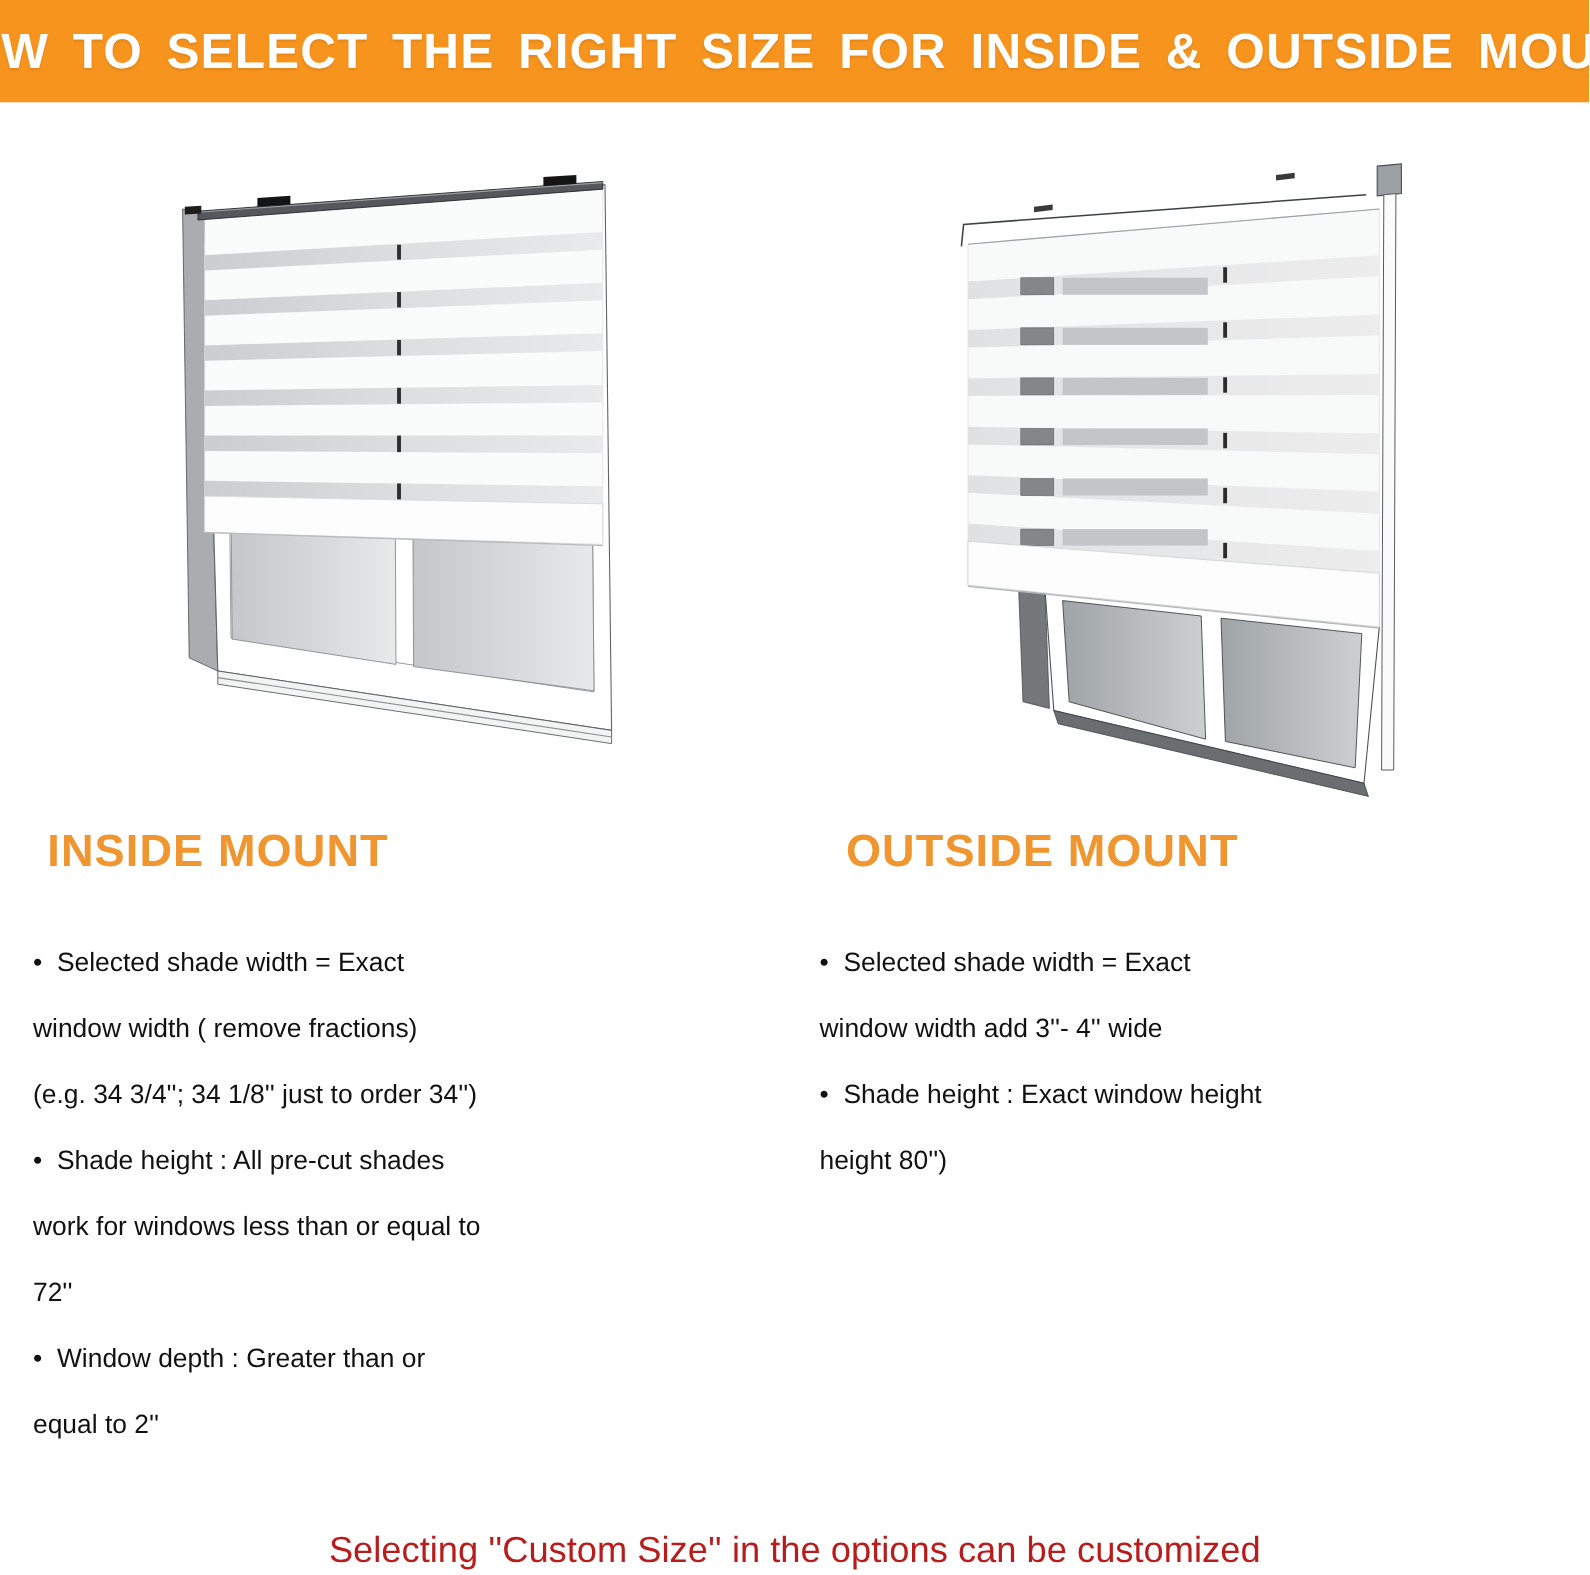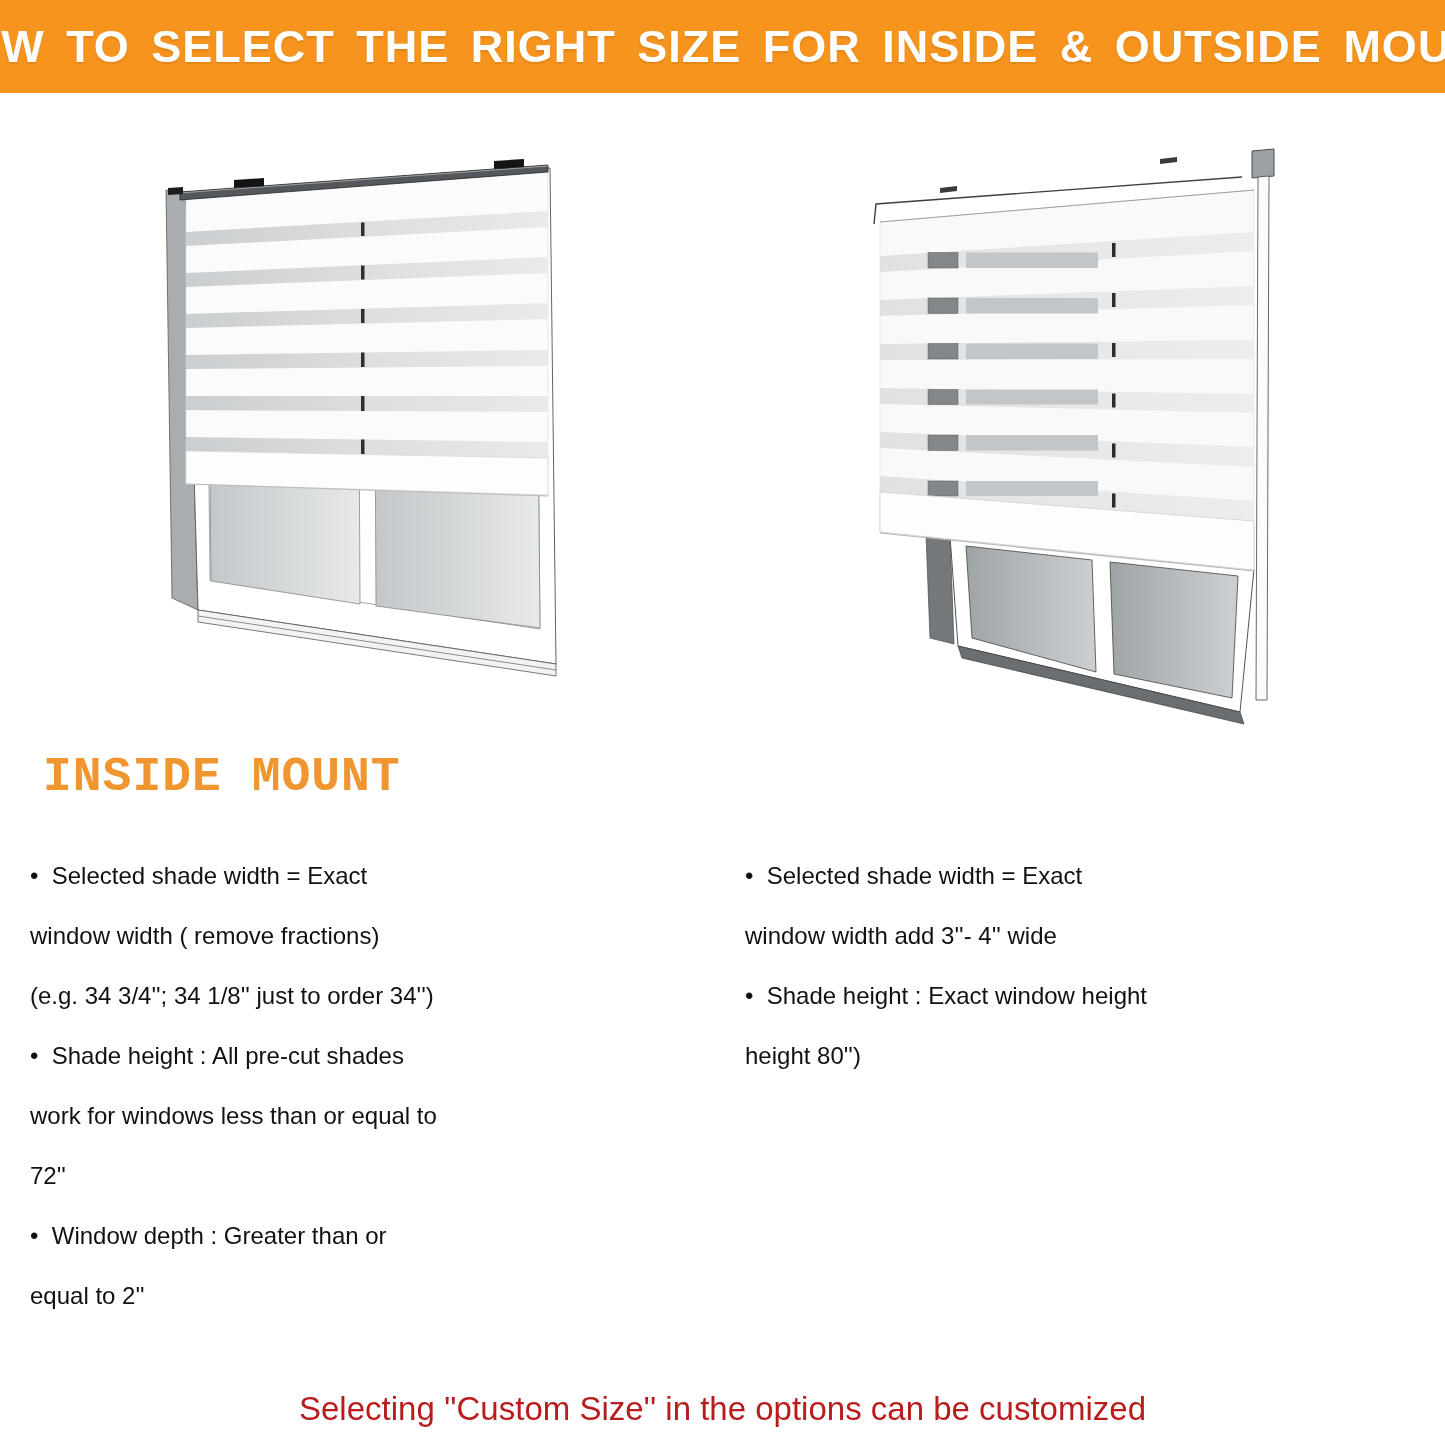--- a/index.html
+++ b/index.html
@@ -11,22 +11,22 @@
   .header-bar {
     position:absolute; left:0; top:0; width:1445px; height:93px;
     background:#F7941E; display:flex; align-items:center; justify-content:center;
   }
   .header-bar .title {
     color:#ffffff; font-size:45px; font-weight:bold; letter-spacing:1px;
     word-spacing:8px; white-space:nowrap; text-shadow:0 2px 2px rgba(120,70,0,.18);
   }
   .illu { position:absolute; }
   .mount-heading {
-    position:absolute; top:750px; font-size:48px; font-weight:bold;
-    color:#EF9631; letter-spacing:1px; white-space:nowrap;font-family:Liberation Mono, monospace;
+    position:absolute; top:750px; font-size:41px; font-weight:bold;
+    color:#EF9631; letter-spacing:1px; white-space:nowrap;
   }
   .mount-heading.inside  { left:43px; }
   .mount-heading.outside { left:769px; }
   .col { position:absolute; top:846px; color:#111111; font-size:24px; }
   .col.left  { left:30px; }
   .col.right { left:745px; }
   .col .line { height:60px; line-height:60px; white-space:pre; }
   .footer-note {
     position:absolute; left:0; top:1390px; width:1445px; text-align:center;
     font-size:33px; color:#b91c1c; white-space:pre;
@@ -163,20 +163,21 @@
           </g>
         </g>
 
         <polygon points="14,350 388,379 388,428 14,390" fill="#fdfdfd" stroke="#cfd1d2" stroke-width="0.8"></polygon>
         <path d="M14,391 L388,429" stroke="#b3b5b6" stroke-width="1.2" fill="none"></path>
       </g>
     </svg>
   </div>
 
   <div class="mount-heading inside">INSIDE MOUNT</div>
+  <div class="mount-heading outside">OUTSIDE MOUNT</div>
 
   <div class="col left">
     <div class="line">•  Selected shade width = Exact</div>
     <div class="line">window width ( remove fractions)</div>
     <div class="line">(e.g. 34 3/4''; 34 1/8'' just to order 34'')</div>
     <div class="line">•  Shade height : All pre-cut shades</div>
     <div class="line">work for windows less than or equal to</div>
     <div class="line">72''</div>
     <div class="line">•  Window depth : Greater than or</div>
     <div class="line">equal to 2''</div>

